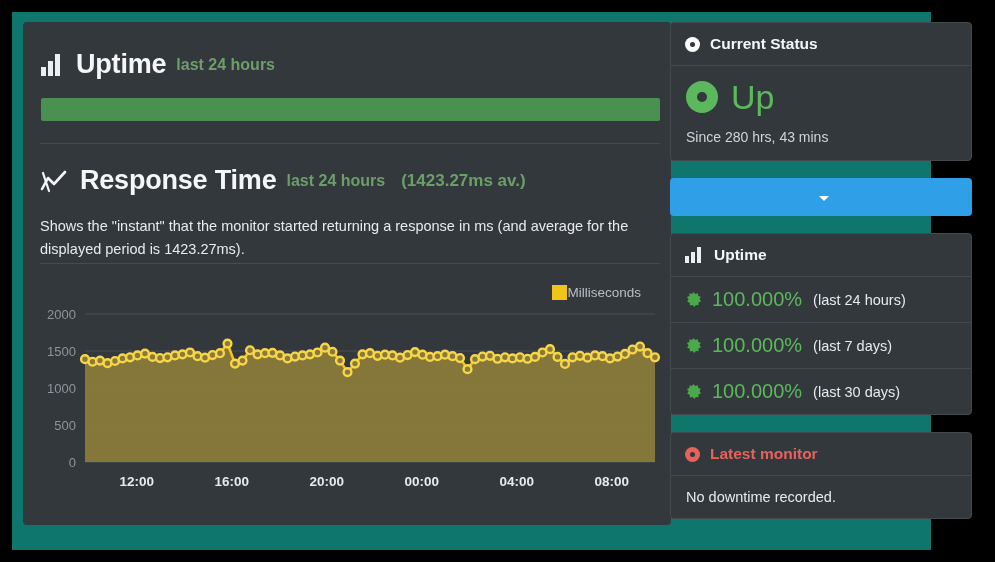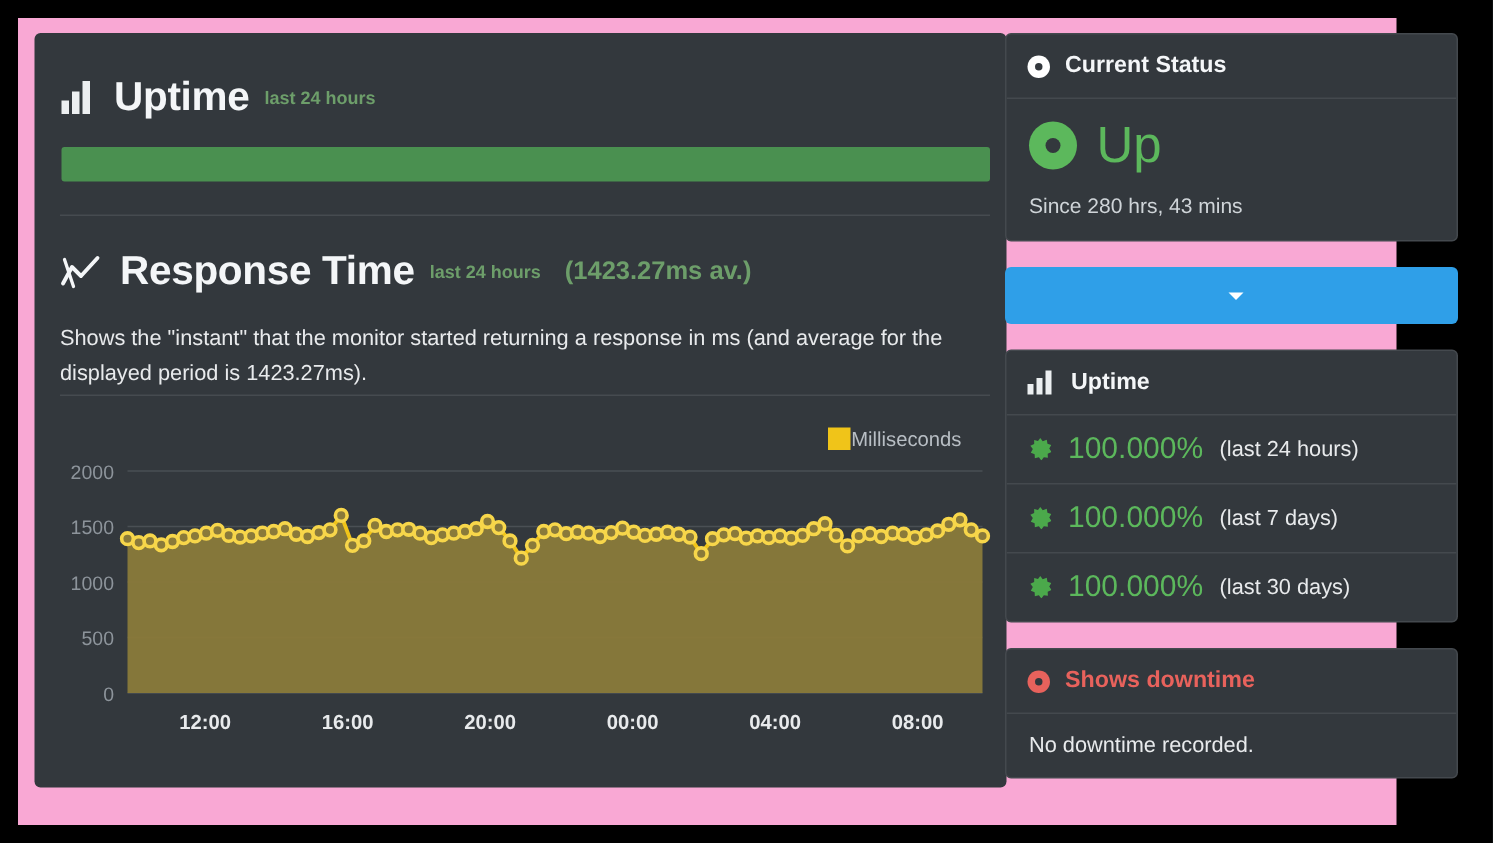--- a/index.html
+++ b/index.html
@@ -6,21 +6,21 @@
   html, body {
     width: 995px; height: 562px;
     background: #000000;
     font-family: "Liberation Sans", sans-serif;
     overflow: hidden;
   }
   #page {
     position: absolute;
     left: 12px; top: 12px;
     width: 919px; height: 538px;
-    background: #f9a8d4;
+    background: #0f766e;
   }
 
   
   .left-panel {
     position: absolute;
     left: 11px; top: 10px;
     width: 648px; height: 503px;
     background: #33383d;
     border-radius: 4px;
   }
@@ -34,21 +34,21 @@
   .head-uptime { position: absolute; left: 0; top: 27px; }
   .head-resp   { position: absolute; left: 0; top: 143px; }
 
   .head-title {
     font-size: 27px;
     font-weight: bold;
     color: #f4f6f8;
     letter-spacing: -0.2px;
   }
   .head-sub {
-    font-size: 12px;
+    font-size: 16px;
     font-weight: bold;
     color: #6d9e6a;
     margin-left: -2px;
   }
   .head-sub2 {
     font-size: 17px;
     font-weight: bold;
     color: #6d9e6a;
     margin-left: 4px;
   }
@@ -442,19 +442,19 @@
       <div class="uptime-row">
         <span class="burst"></span>
         <span class="pct">100.000%</span>
         <span class="period">(last 30 days)</span>
       </div>
     </div>
 
     <div class="card">
       <div class="card-head down-head">
         <span class="dot-icon red"></span>
-        <span>Shows downtime</span>
+        <span>Latest monitor</span>
       </div>
       <div class="down-text">No downtime recorded.</div>
     </div>
 
   </div>
 </div>
 
 </body></html>

